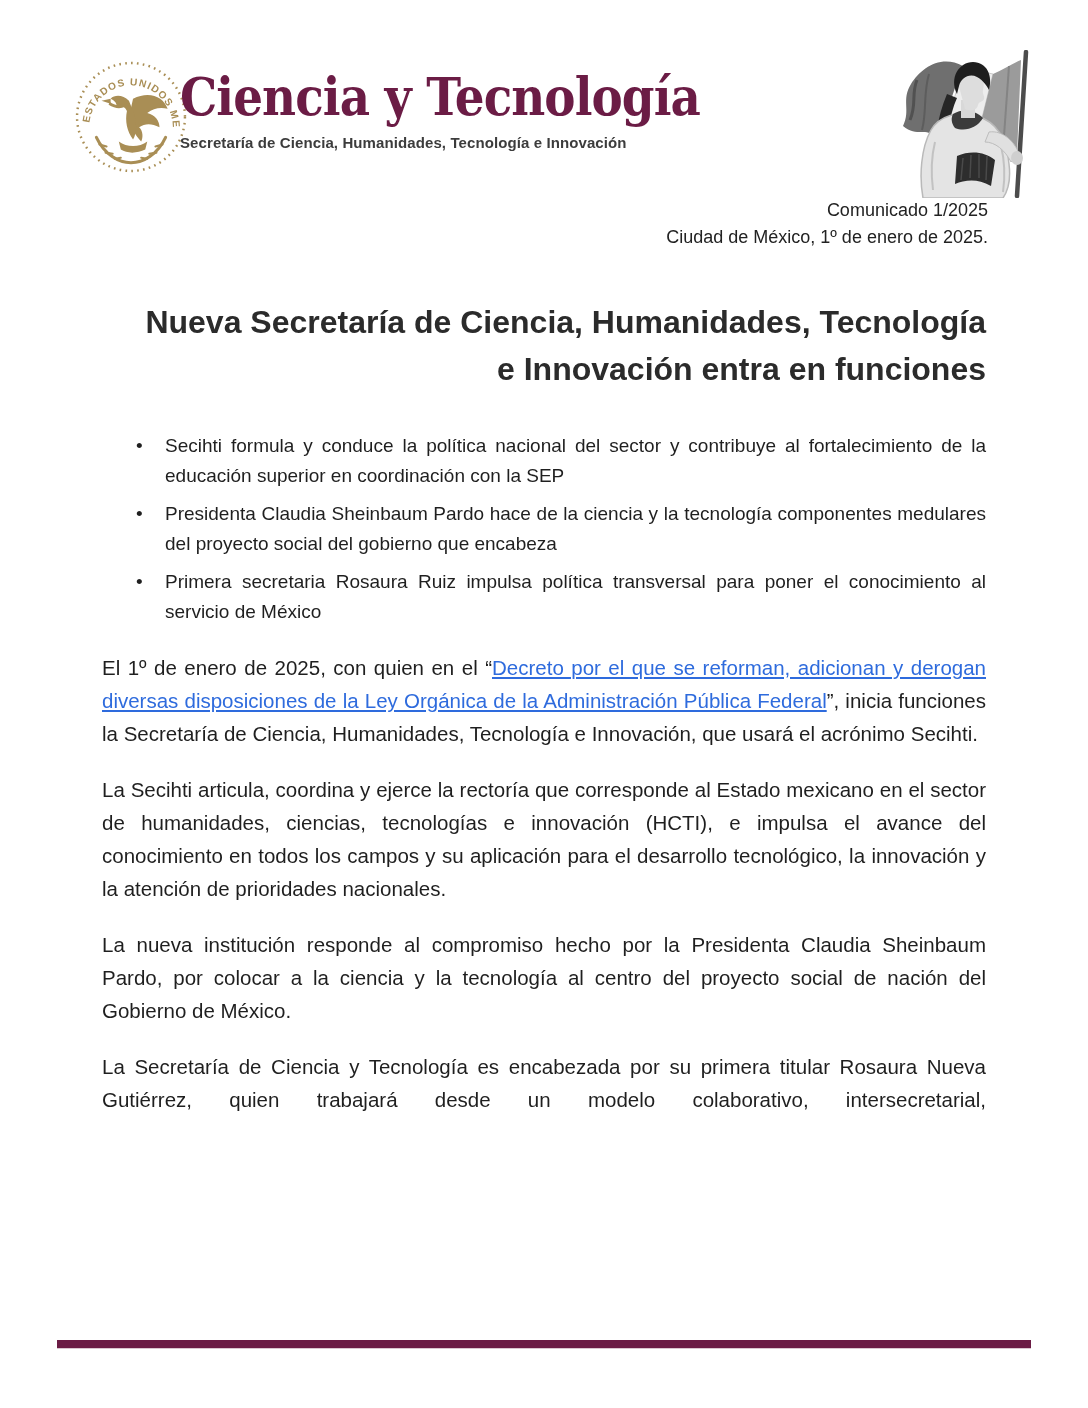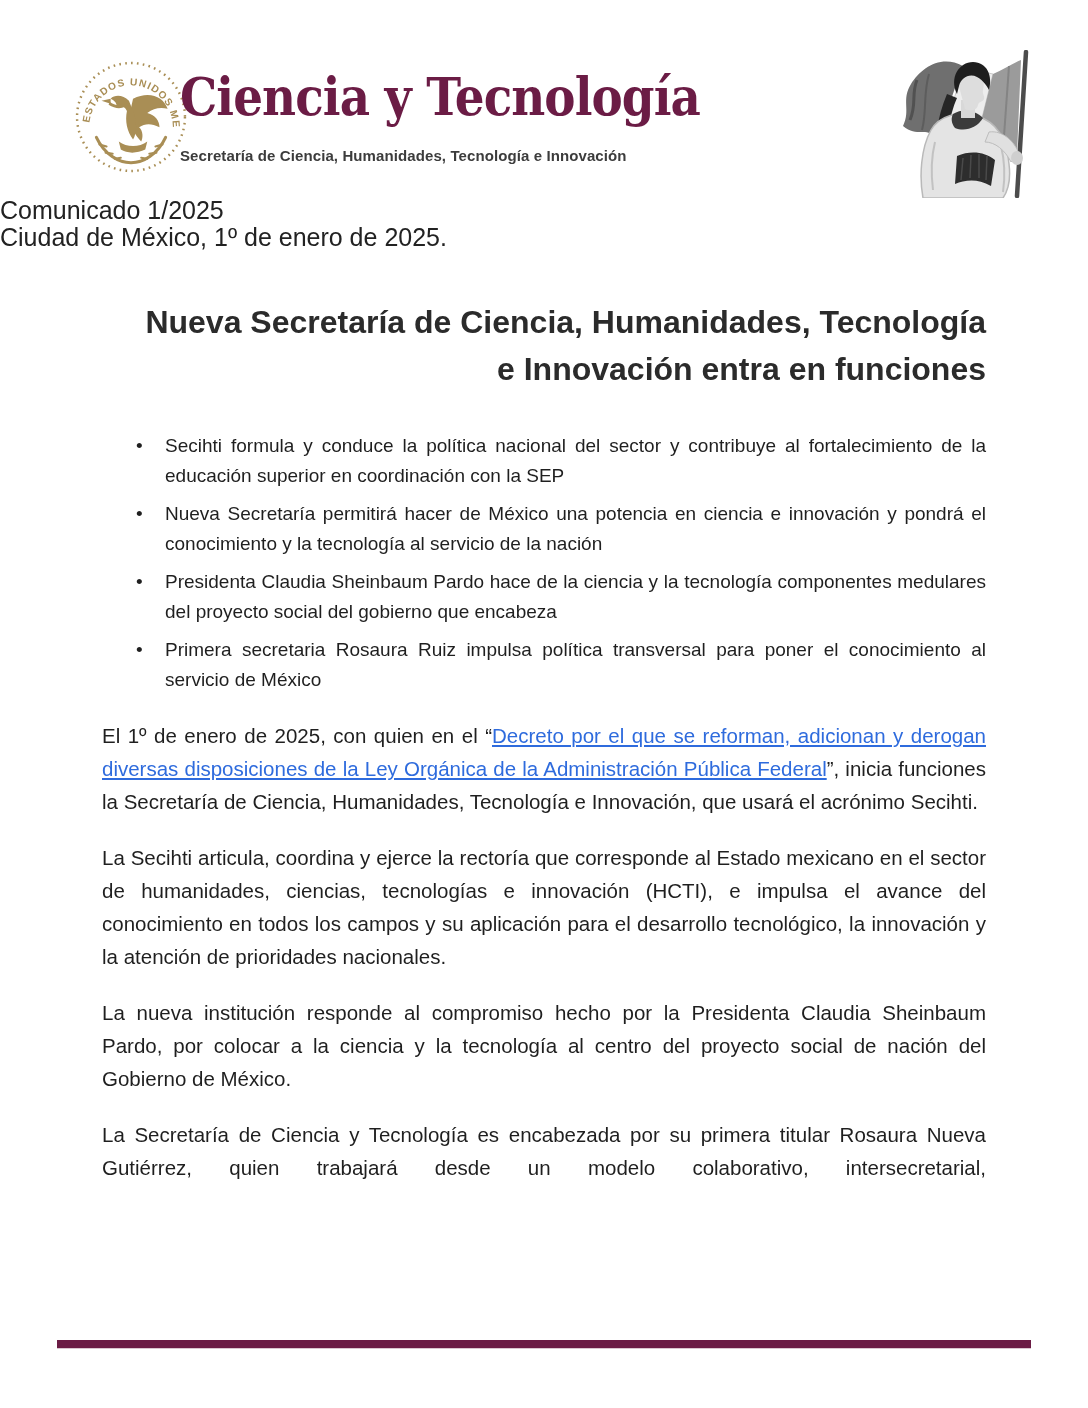--- a/index.html
+++ b/index.html
@@ -26,31 +26,31 @@
     font-family:"DejaVu Serif","Liberation Serif",serif;
     font-weight:bold;
     font-size:52px;line-height:58px;
     color:var(--brand);
     white-space:nowrap;
     letter-spacing:-1px;
     transform:scaleX(.9);
     transform-origin:left top;
   }
   .logo-subtitle{
-    margin-top:21px;
+    margin-top:8px;
     font-size:15px;font-weight:bold;
     color:#3c3c3c;letter-spacing:.1px;
     white-space:nowrap;
   }
   .hero{position:absolute;left:876px;top:50px;width:186px;height:148px;}
 
   
   .meta{
     position:absolute;top:197px;left:0;right:100px;
-    font-size:25px;line-height:27px;color:#222;
+    text-align:right;font-size:18px;line-height:27px;color:#222;
   }
 
   
   .content{position:absolute;top:299px;left:102px;width:884px;}
   .doc-title{
     margin:0 0 38px 0;
     text-align:right;
     font-size:32px;line-height:47px;font-weight:bold;color:#2b2b2b;
   }
   ul.highlights{
@@ -146,21 +146,20 @@
 
   <div class="content">
 
     <h1 class="doc-title">
       <div>Nueva Secretaría de Ciencia, Humanidades, Tecnología</div>
       <div>e Innovación entra en funciones</div>
     </h1>
 
     <ul class="highlights">
       <li>Secihti formula y conduce la política nacional del sector y contribuye al fortalecimiento de la educación superior en coordinación con la SEP</li>
-      <li>Nueva Secretaría permitirá hacer de México una potencia en ciencia e innovación y pondrá el conocimiento y la tecnología al servicio de la nación</li>
       <li>Presidenta Claudia Sheinbaum Pardo hace de la ciencia y la tecnología componentes medulares del proyecto social del gobierno que encabeza</li>
       <li>Primera secretaria Rosaura Ruiz impulsa política transversal para poner el conocimiento al servicio de México</li>
     </ul>
 
     <p class="body"><span>El 1º de enero de 2025, con quien en el “</span><a class="doc-link" href="#">Decreto por el que se reforman, adicionan y derogan diversas disposiciones de la Ley Orgánica de la Administración Pública Federal</a><span>”, inicia funciones la Secretaría de Ciencia, Humanidades, Tecnología e Innovación, que usará el acrónimo Secihti.</span></p>
 
 
     <p class="body">La Secihti articula, coordina y ejerce la rectoría que corresponde al Estado mexicano en el sector de humanidades, ciencias, tecnologías e innovación (HCTI), e impulsa el avance del conocimiento en todos los campos y su aplicación para el desarrollo tecnológico, la innovación y la atención de prioridades nacionales.</p>
 
     <p class="body">La nueva institución responde al compromiso hecho por la Presidenta Claudia Sheinbaum Pardo, por colocar a la ciencia y la tecnología al centro del proyecto social de nación del Gobierno de México.</p>

